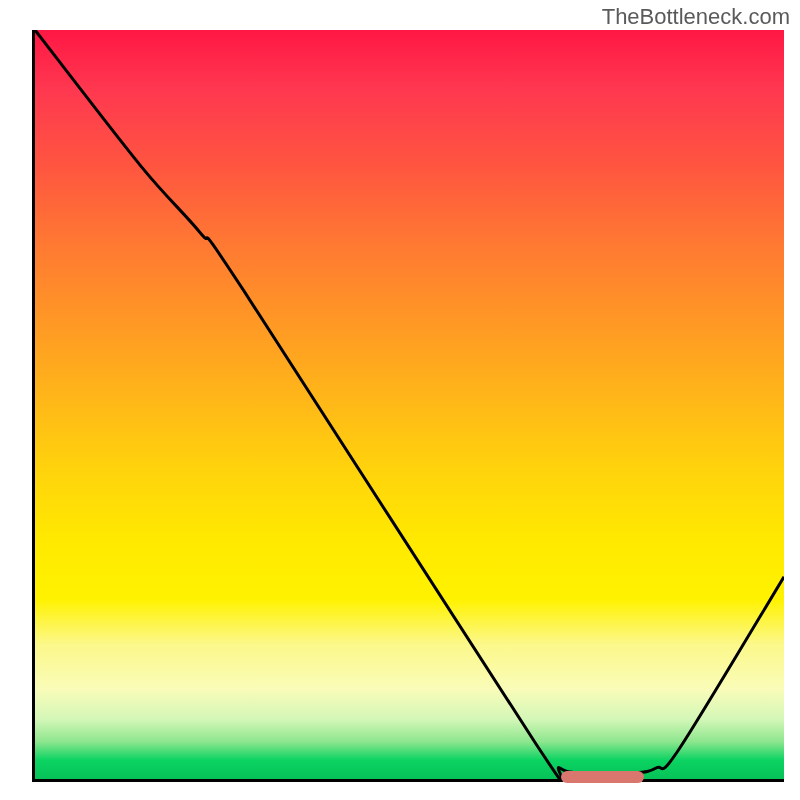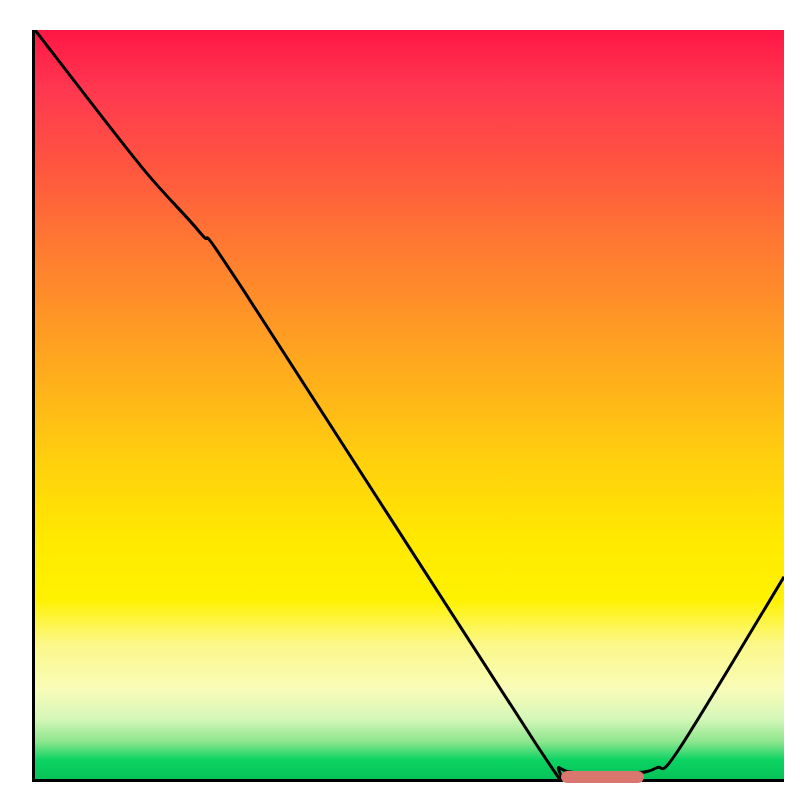--- a/index.html
+++ b/index.html
@@ -66,20 +66,21 @@
     height: 12px;
     background: #d9776f;
     border-radius: 6px;
     z-index: 3;
   }
 </style>
 </head>
 <body>
 
 <div class="chart-container">
+  <div class="watermark">TheBottleneck.com</div>
 
   <div class="plot-area">
     <div class="gradient-bg"></div>
 
     <svg class="curve-svg" viewBox="0 0 752 752" preserveAspectRatio="none">
       <path id="curve-path" fill="none" stroke="#000000" stroke-width="3" d="M 0 0 C 17.54666666666667 22.560000000000002, 77.70666666666668 101.52000000000001, 105.28000000000002 135.36 C 132.85333333333335 169.20000000000002, 147.89333333333332 181.7333333333333, 165.44 203.03999999999996 C 182.98666666666668 224.34666666666664, 154.16000000000003 177.34666666666664, 210.56000000000003 263.2 C 266.96000000000004 349.05333333333334, 451.20000000000005 638.5733333333333, 503.84000000000003 718.16 C 556.48 797.7466666666667, 518.88 736.0826666666667, 526.4 740.72 C 533.92 745.3573333333334, 536.4266666666667 745.1066666666667, 548.96 745.984 C 561.4933333333333 746.8613333333334, 589.0666666666667 746.8613333333334, 601.6 745.984 C 614.1333333333333 745.1066666666667, 616.64 744.7306666666667, 624.16 740.72 C 631.68 736.7093333333333, 625.4133333333334 753.88, 646.72 721.92 C 668.0266666666666 689.9599999999999, 734.4533333333334 577.7866666666666, 752 548.96"></path>
     </svg>
 
     <div id="optimal-marker" class="optimal-marker" style="left: 526.4px; width: 82.72px; top: 741.488px;"></div>
   </div>

